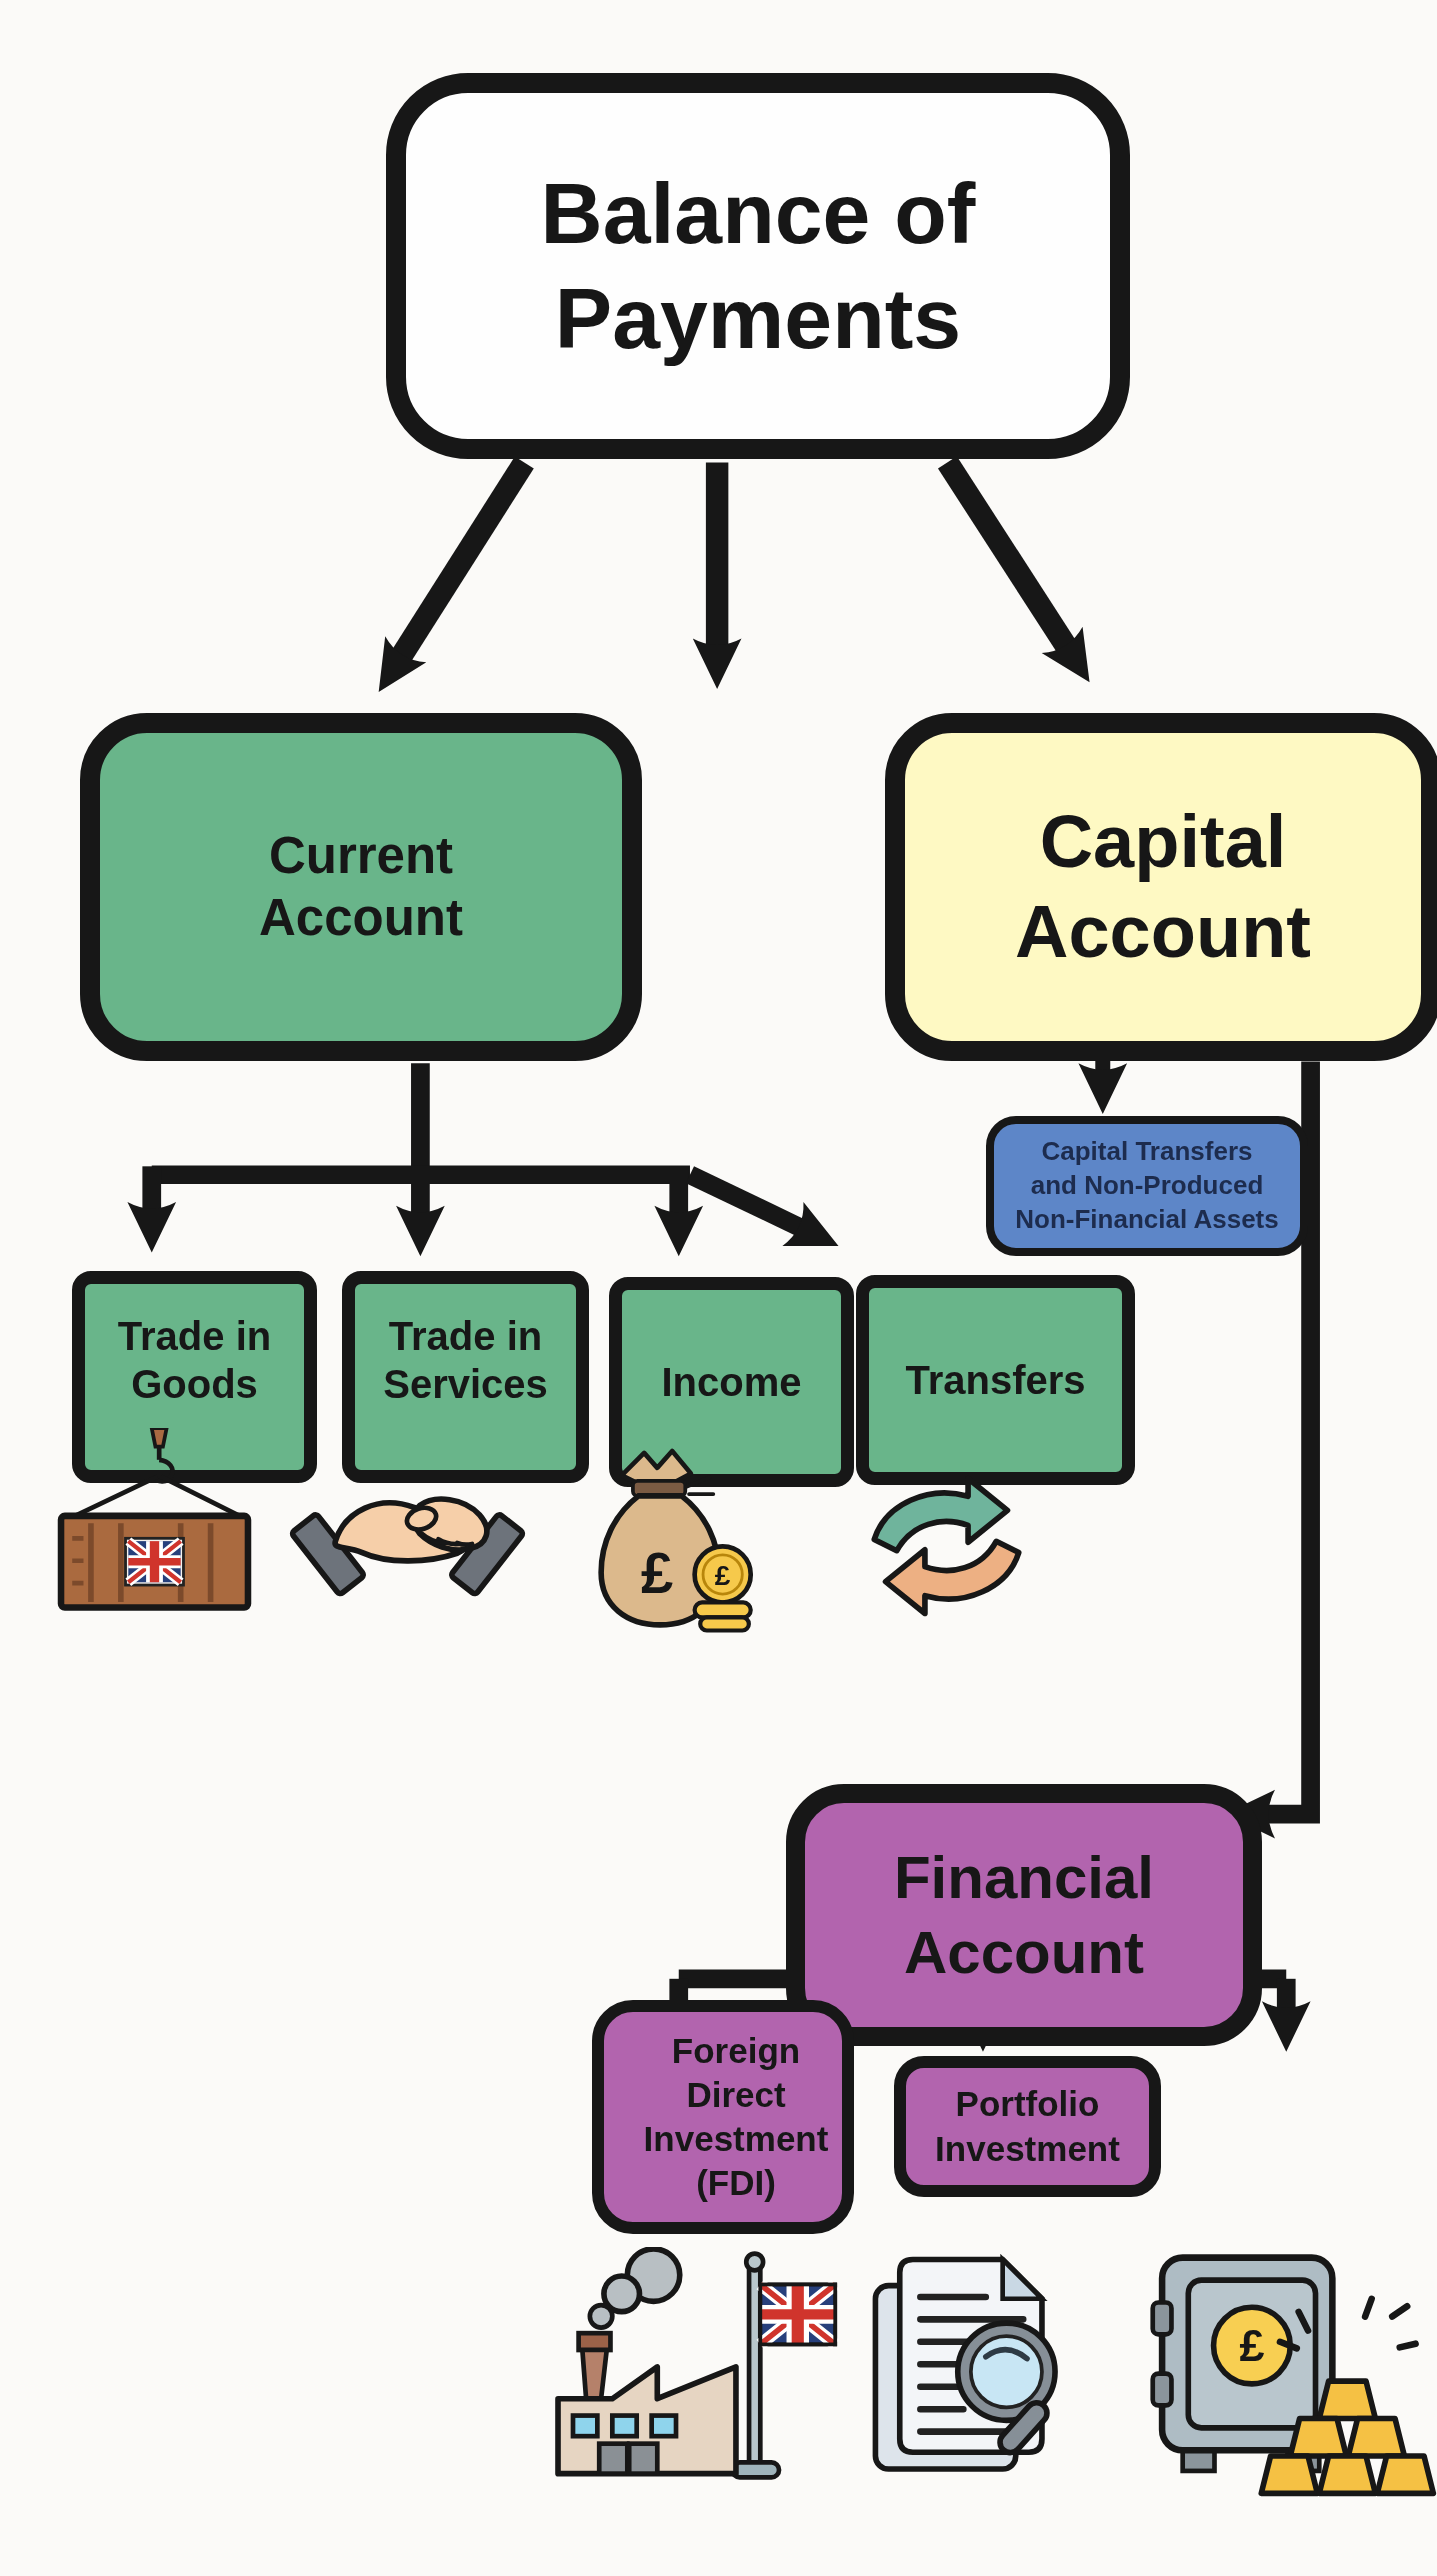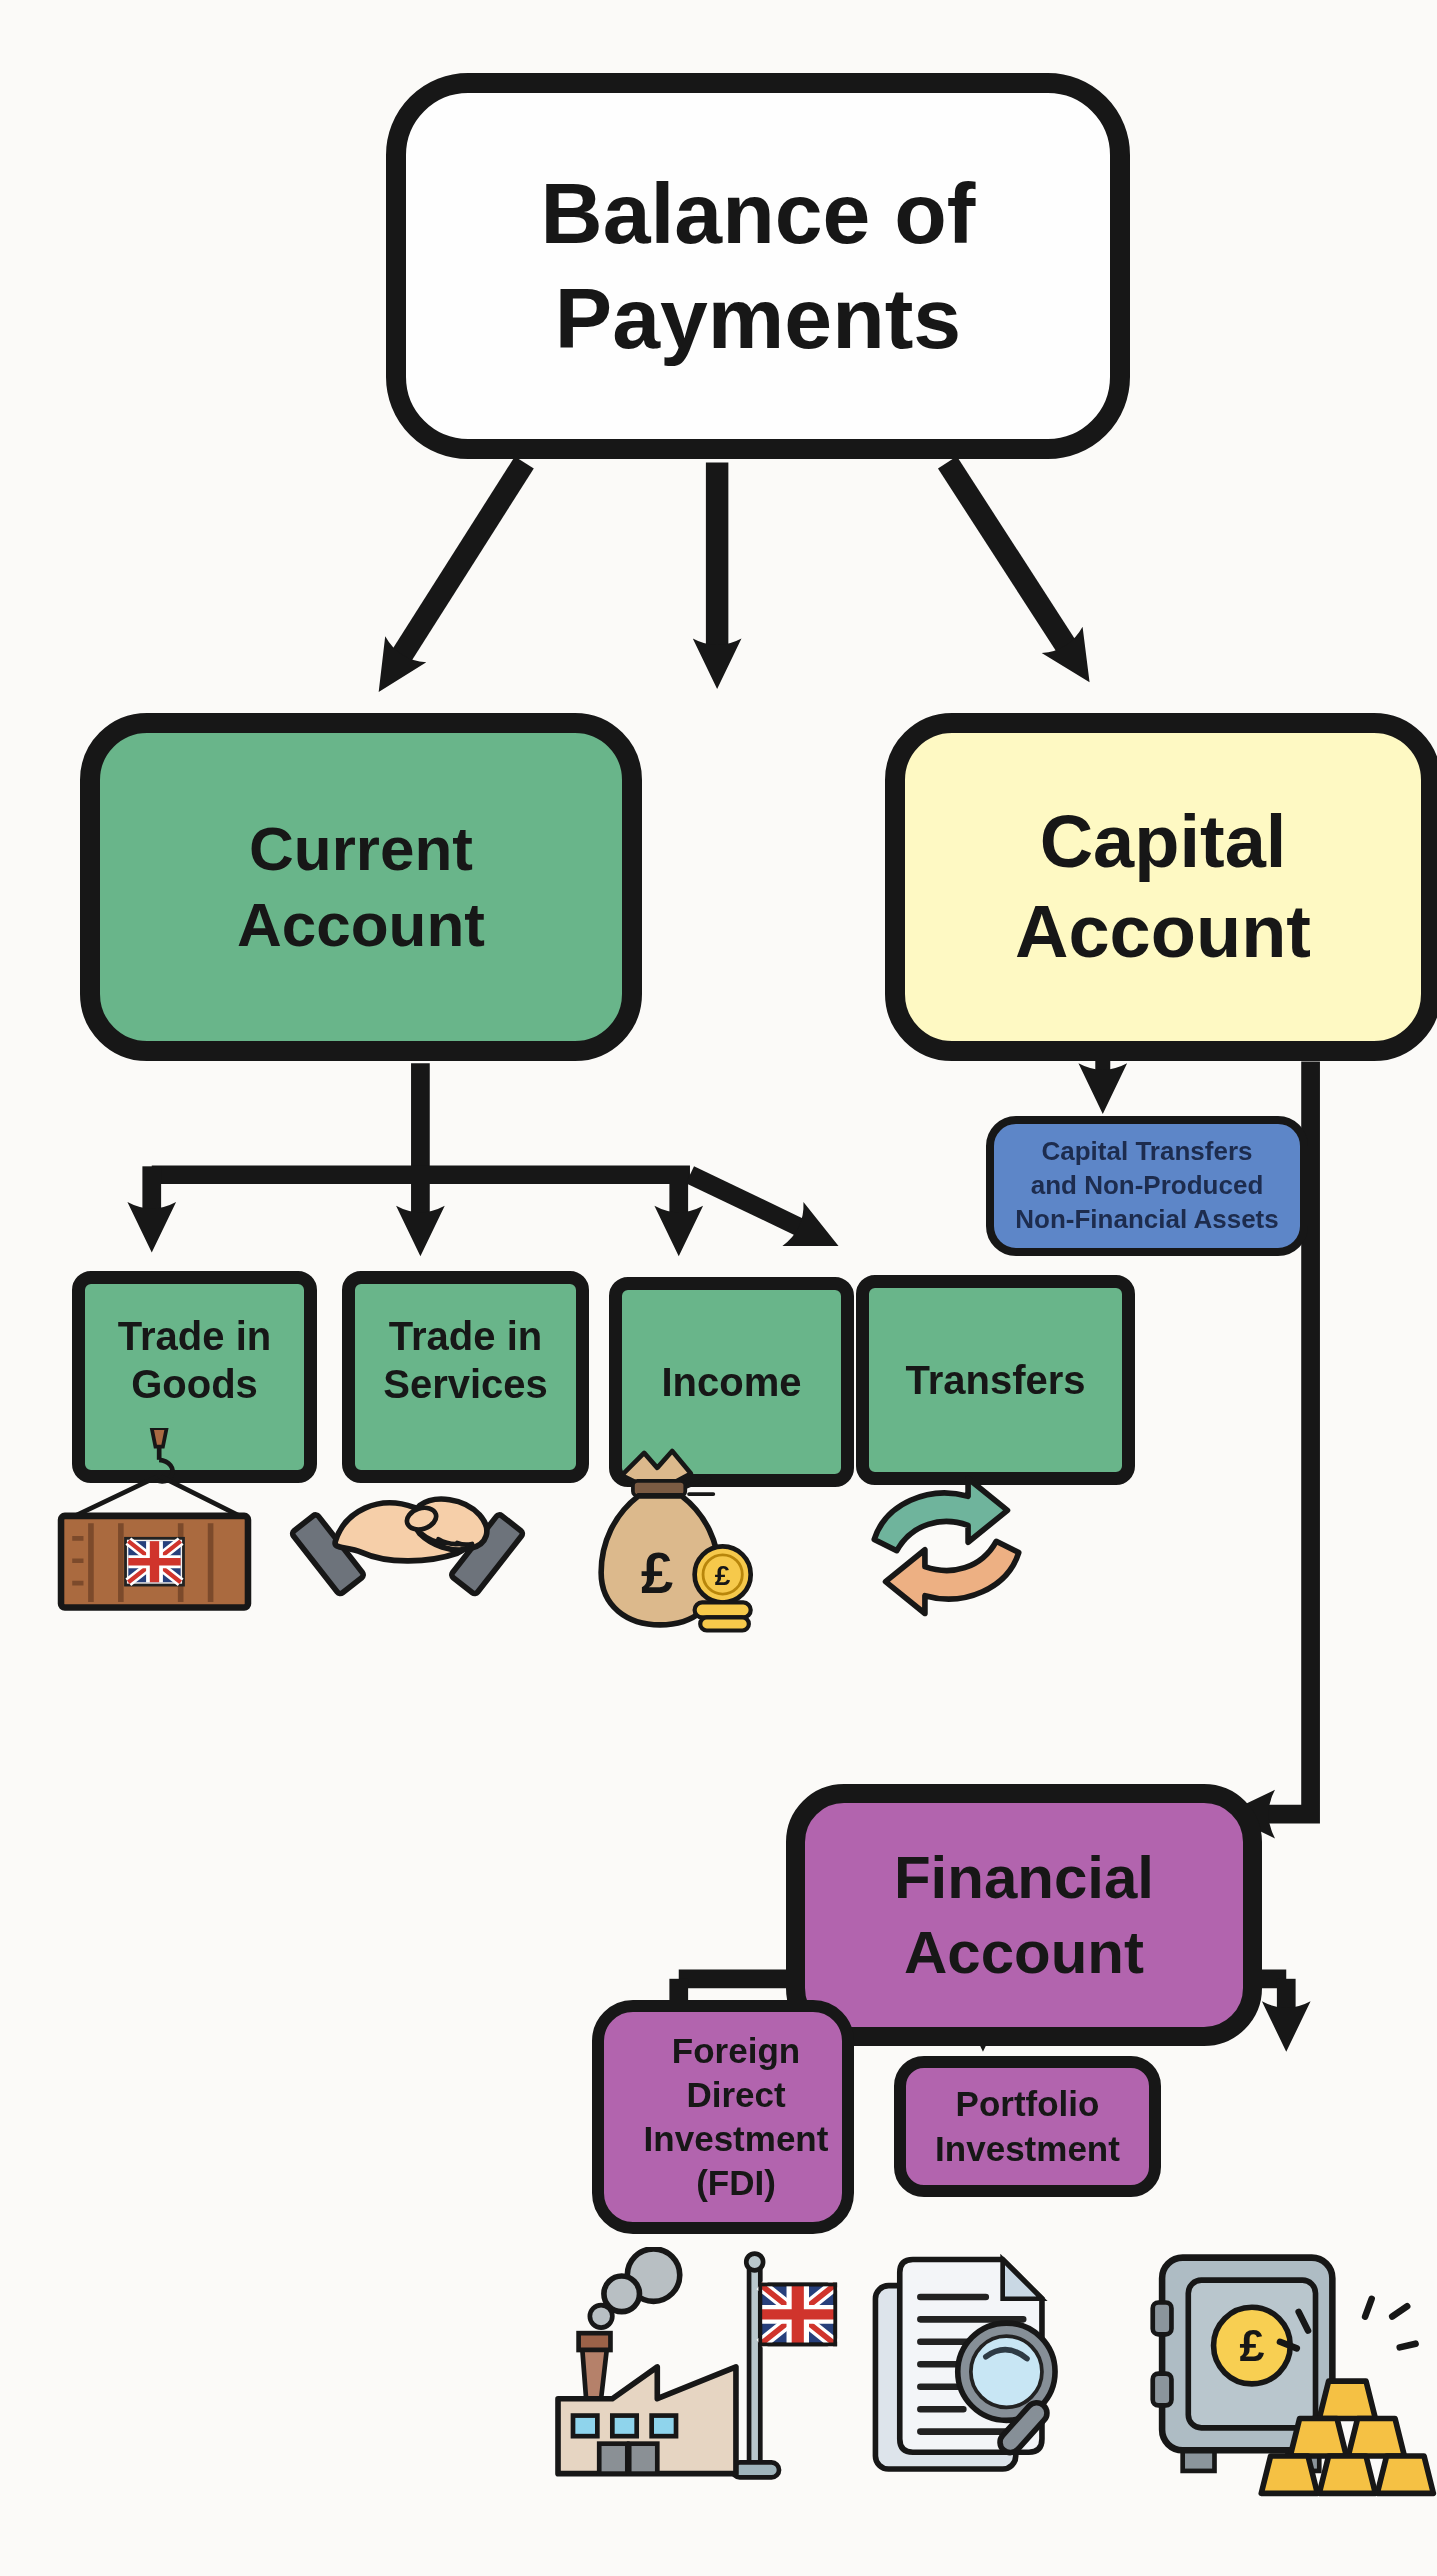--- a/index.html
+++ b/index.html
@@ -8,21 +8,21 @@
     font-family:"Liberation Sans","DejaVu Sans",sans-serif;overflow:hidden;
   }
   #connectors{position:absolute;left:0;top:0;width:1438px;height:2576px;}
   .node{
     position:absolute;box-sizing:border-box;border:13px solid #171717;
     display:flex;align-items:center;justify-content:center;text-align:center;
     color:#171717;font-weight:700;margin-left:44px;
   }
   .node span{white-space:pre-line;display:block;}
   #root-node{left:342px;top:73px;width:744px;height:386px;border-width:20.6px;border-radius:82px;background:#fefefe;font-size:86px;line-height:1.22;}
-  #current-node{left:36px;top:713px;width:562px;height:348px;border-width:20.6px;border-radius:67px;background:#69b58a;font-size:62px;line-height:1.22;}
+  #current-node{left:36px;top:713px;width:562px;height:348px;border-width:20.6px;border-radius:67px;background:#69b58a;font-size:51px;line-height:1.22;}
   #capital-node{left:841px;top:713px;width:556px;height:348px;border-width:20.6px;border-radius:67px;background:#fef9c3;font-size:74px;line-height:1.22;}
   #capital-sub-node{left:942px;top:1116px;width:322px;height:140px;border-width:8.4px;border-radius:30px;background:#5d86c8;font-size:26px;line-height:1.3;color:#1d2c4e;justify-content:center;}
   #financial-node{left:742px;top:1784px;width:476px;height:262px;border-width:19px;border-radius:58px;background:#b264ae;font-size:60px;line-height:1.25;}
   .leaf-g{border-width:13px;border-radius:19px;background:#69b58a;font-size:40px;line-height:1.2;}
   .top-align{align-items:flex-start;padding-top:28px;}
   #goods-node{left:28px;top:1271px;width:245px;height:212px;}
   #services-node{left:298px;top:1271px;width:247px;height:212px;}
   #income-node{left:565px;top:1277px;width:245px;height:210px;}
   #transfers-node{left:812px;top:1275px;width:279px;height:210px;}
   .leaf-p{border-width:12px;border-radius:41px;background:#b264ae;font-size:35px;line-height:1.26;}

